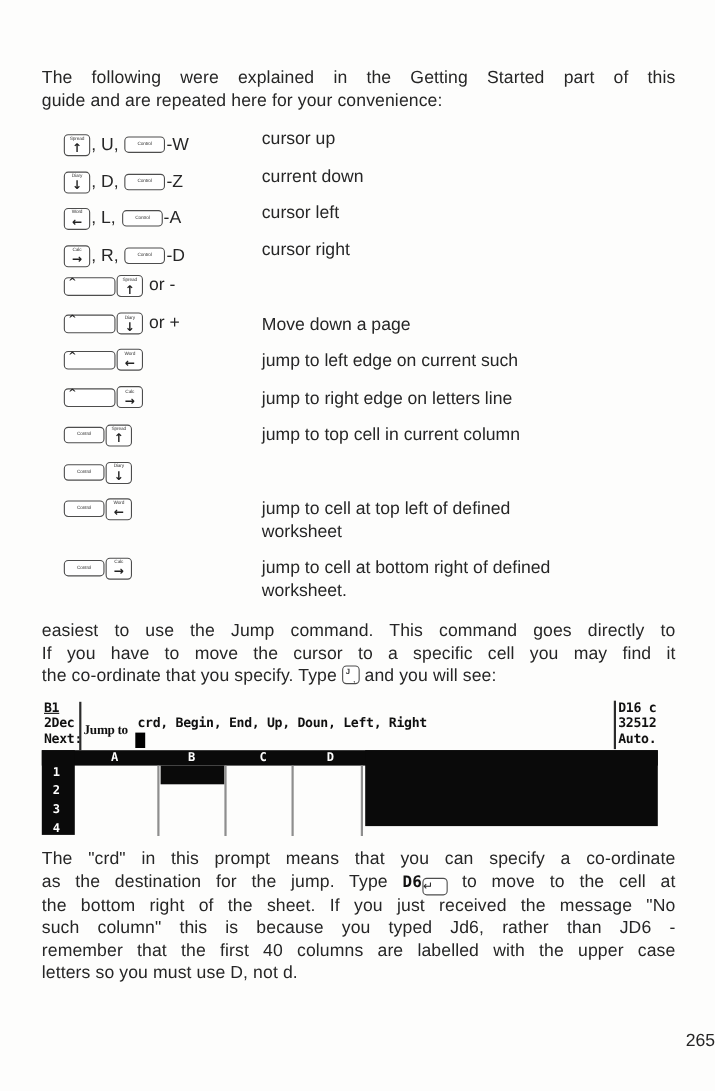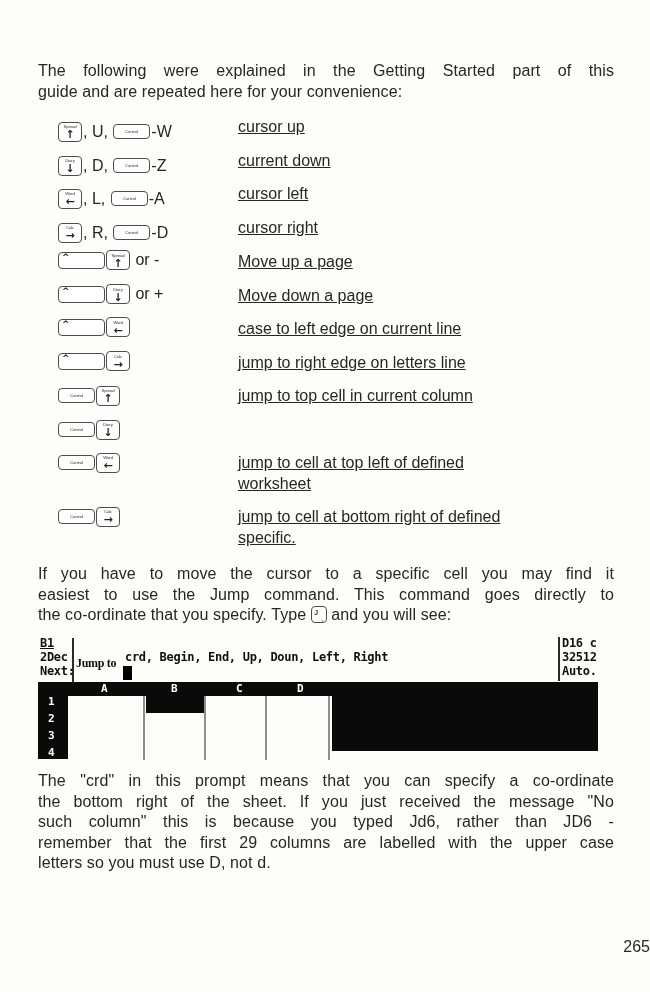--- a/index.html
+++ b/index.html
@@ -6,21 +6,21 @@
   .page{position:relative;width:650px;height:992px;background:#fdfdfc;overflow:hidden;
         font-family:"Liberation Sans",sans-serif;color:#262626;}
   
   .para{position:absolute;width:576px;font-size:16px;line-height:20.5px;letter-spacing:.1px;}
   .jline{text-align:justify;text-align-last:justify;white-space:normal;}
   .jline.last{text-align:left;text-align-last:auto;}
   
   .shortcut-row{position:absolute;left:58px;width:560px;height:30px;}
   .keyseq{display:inline-flex;align-items:center;gap:1px;font-size:16px;color:#262626;}
   .keyseq .between{white-space:pre;}
-  .desc{position:absolute;left:180px;top:1px;width:384px;font-size:16px;line-height:21px;white-space:pre-line;text-decoration:underline;}
+  .desc{position:absolute;left:180px;top:1px;width:384px;font-size:16px;line-height:21px;white-space:pre-line;}
   
   .kcap{display:inline-block;box-sizing:border-box;border:1.6px solid #4d4d4d;border-radius:4px;
         background:#fff;position:relative;vertical-align:-3px;color:#333;}
   .kcap .klabel{display:block;font-size:6px;line-height:6px;transform:scale(.72);transform-origin:50% 0;
         letter-spacing:-.2px;white-space:nowrap;}
   .kcap .kglyph{display:block;font-family:"DejaVu Sans",sans-serif;color:#222;}
   .kcap.app{width:24px;height:20px;text-align:center;padding-top:1.5px;}
   .kcap.app .kglyph{font-size:11px;line-height:10px;font-weight:bold;margin-top:0;}
   .kcap.wide{width:37px;height:15px;text-align:center;vertical-align:-1px;}
   .kcap.wide .klabel{margin-top:4px;}
@@ -102,40 +102,40 @@
         </span><span class="desc">cursor right</span></div>
       <div class="shortcut-row" style="top: 250px;"><span class="keyseq">
           <span class="kcap shift">
             <span class="kglyph">^</span>
           </span>
           <span class="kcap app">
             <span class="klabel">Spread</span>
             <span class="kglyph">↑</span>
           </span>
           <span class="between"> or -</span>
-        </span><span class="desc">Move up a page</span></div>
+        </span></div>
       <div class="shortcut-row" style="top: 284px;"><span class="keyseq">
           <span class="kcap shift">
             <span class="kglyph">^</span>
           </span>
           <span class="kcap app">
             <span class="klabel">Diary</span>
             <span class="kglyph">↓</span>
           </span>
           <span class="between"> or +</span>
         </span><span class="desc">Move down a page</span></div>
       <div class="shortcut-row" style="top: 317px;"><span class="keyseq">
           <span class="kcap shift">
             <span class="kglyph">^</span>
           </span>
           <span class="kcap app">
             <span class="klabel">Word</span>
             <span class="kglyph">←</span>
           </span>
-        </span><span class="desc">case to left edge on current line</span></div>
+        </span><span class="desc">jump to left edge on current such</span></div>
       <div class="shortcut-row" style="top: 351px;"><span class="keyseq">
           <span class="kcap shift">
             <span class="kglyph">^</span>
           </span>
           <span class="kcap app">
             <span class="klabel">Calc</span>
             <span class="kglyph">→</span>
           </span>
         </span><span class="desc">jump to right edge on letters line</span></div>
       <div class="shortcut-row" style="top: 384px;"><span class="keyseq">
@@ -168,26 +168,26 @@
 worksheet</span></div>
       <div class="shortcut-row" style="top: 505px;"><span class="keyseq">
           <span class="kcap wide">
             <span class="klabel">Control</span>
           </span>
           <span class="kcap app">
             <span class="klabel">Calc</span>
             <span class="kglyph">→</span>
           </span>
         </span><span class="desc">jump to cell at bottom right of defined
-specific.</span></div>
+worksheet.</span></div>
     </div>
 
   <div class="para" id="jumppara" style="left:38px;top:564px;">
+      <div class="jline">easiest to use the Jump command. This command goes directly to</div>
       <div class="jline">If you have to move the cursor to a specific cell you may find it</div>
-      <div class="jline">easiest to use the Jump command. This command goes directly to</div>
       <div class="jline last">the co-ordinate that you specify. Type <span class="kcap plain"><span class="klabel">J</span><span class="kmark">,</span></span> and you will see:</div>
     </div>
 
   <div class="screen">
     <div id="statusleft">
         <div class="sline" style="left: 2px; top: 0px; text-decoration: underline;">B1</div>
         <div class="sline" style="left: 2px; top: 14px;">2Dec</div>
         <div class="sline" style="left: 2px; top: 28px;">Next:</div>
       </div>
     <div class="vdiv" style="left:34px;top:1px;height:44px;"></div>
@@ -218,20 +218,21 @@
     <div id="rownums">
         <div class="rownum" style="left: 10px; top: 59px;">1</div>
         <div class="rownum" style="left: 10px; top: 76px;">2</div>
         <div class="rownum" style="left: 10px; top: 93px;">3</div>
         <div class="rownum" style="left: 10px; top: 110px;">4</div>
       </div>
   </div>
 
   <div class="para" id="crdpara" style="left:38px;top:771px;">
       <div class="jline">The "crd" in this prompt means that you can specify a co-ordinate</div>
+      <div class="jline">as the destination for the jump. Type <b class="typed">D6</b><span class="kcap enter"><span class="kglyph">↵</span></span> to move to the cell at</div>
       <div class="jline">the bottom right of the sheet. If you just received the message "No</div>
       <div class="jline">such column" this is because you typed Jd6, rather than JD6 -</div>
-      <div class="jline">remember that the first 29 columns are labelled with the upper case</div>
+      <div class="jline">remember that the first 40 columns are labelled with the upper case</div>
       <div class="jline last">letters so you must use D, not d.</div>
     </div>
 
   <div class="pageno">265</div>
 </div>
 
 </body></html>

